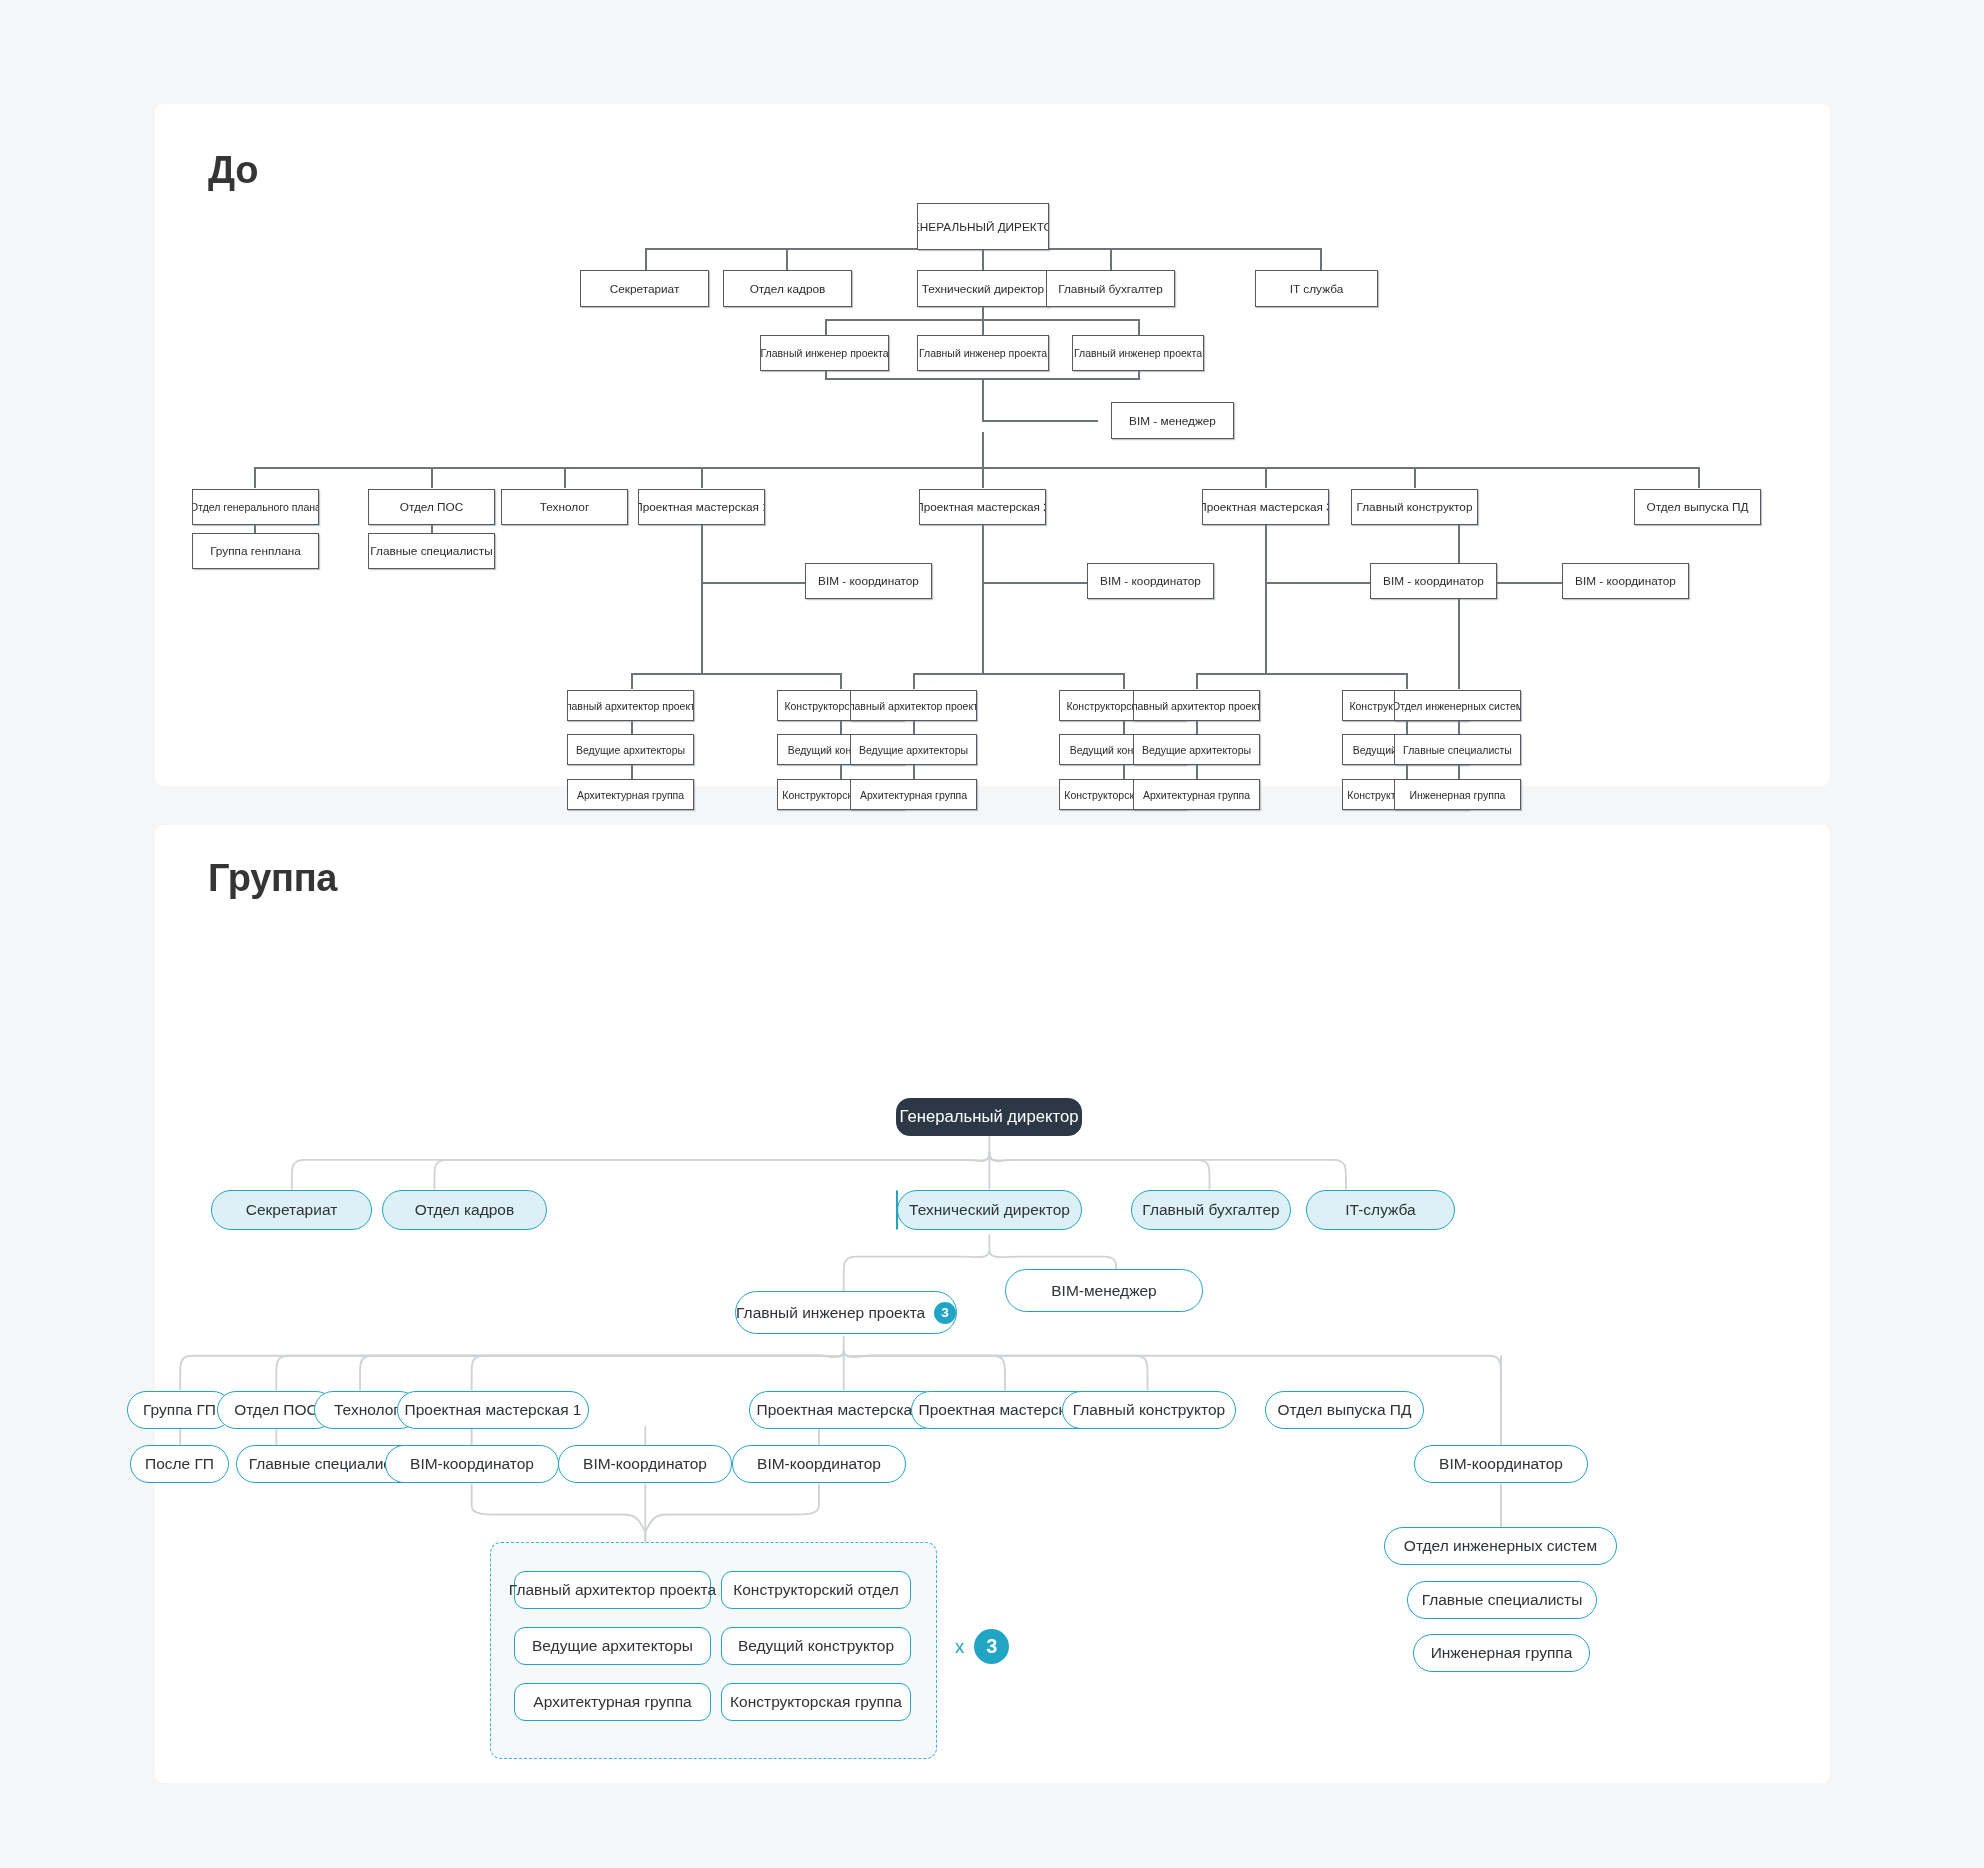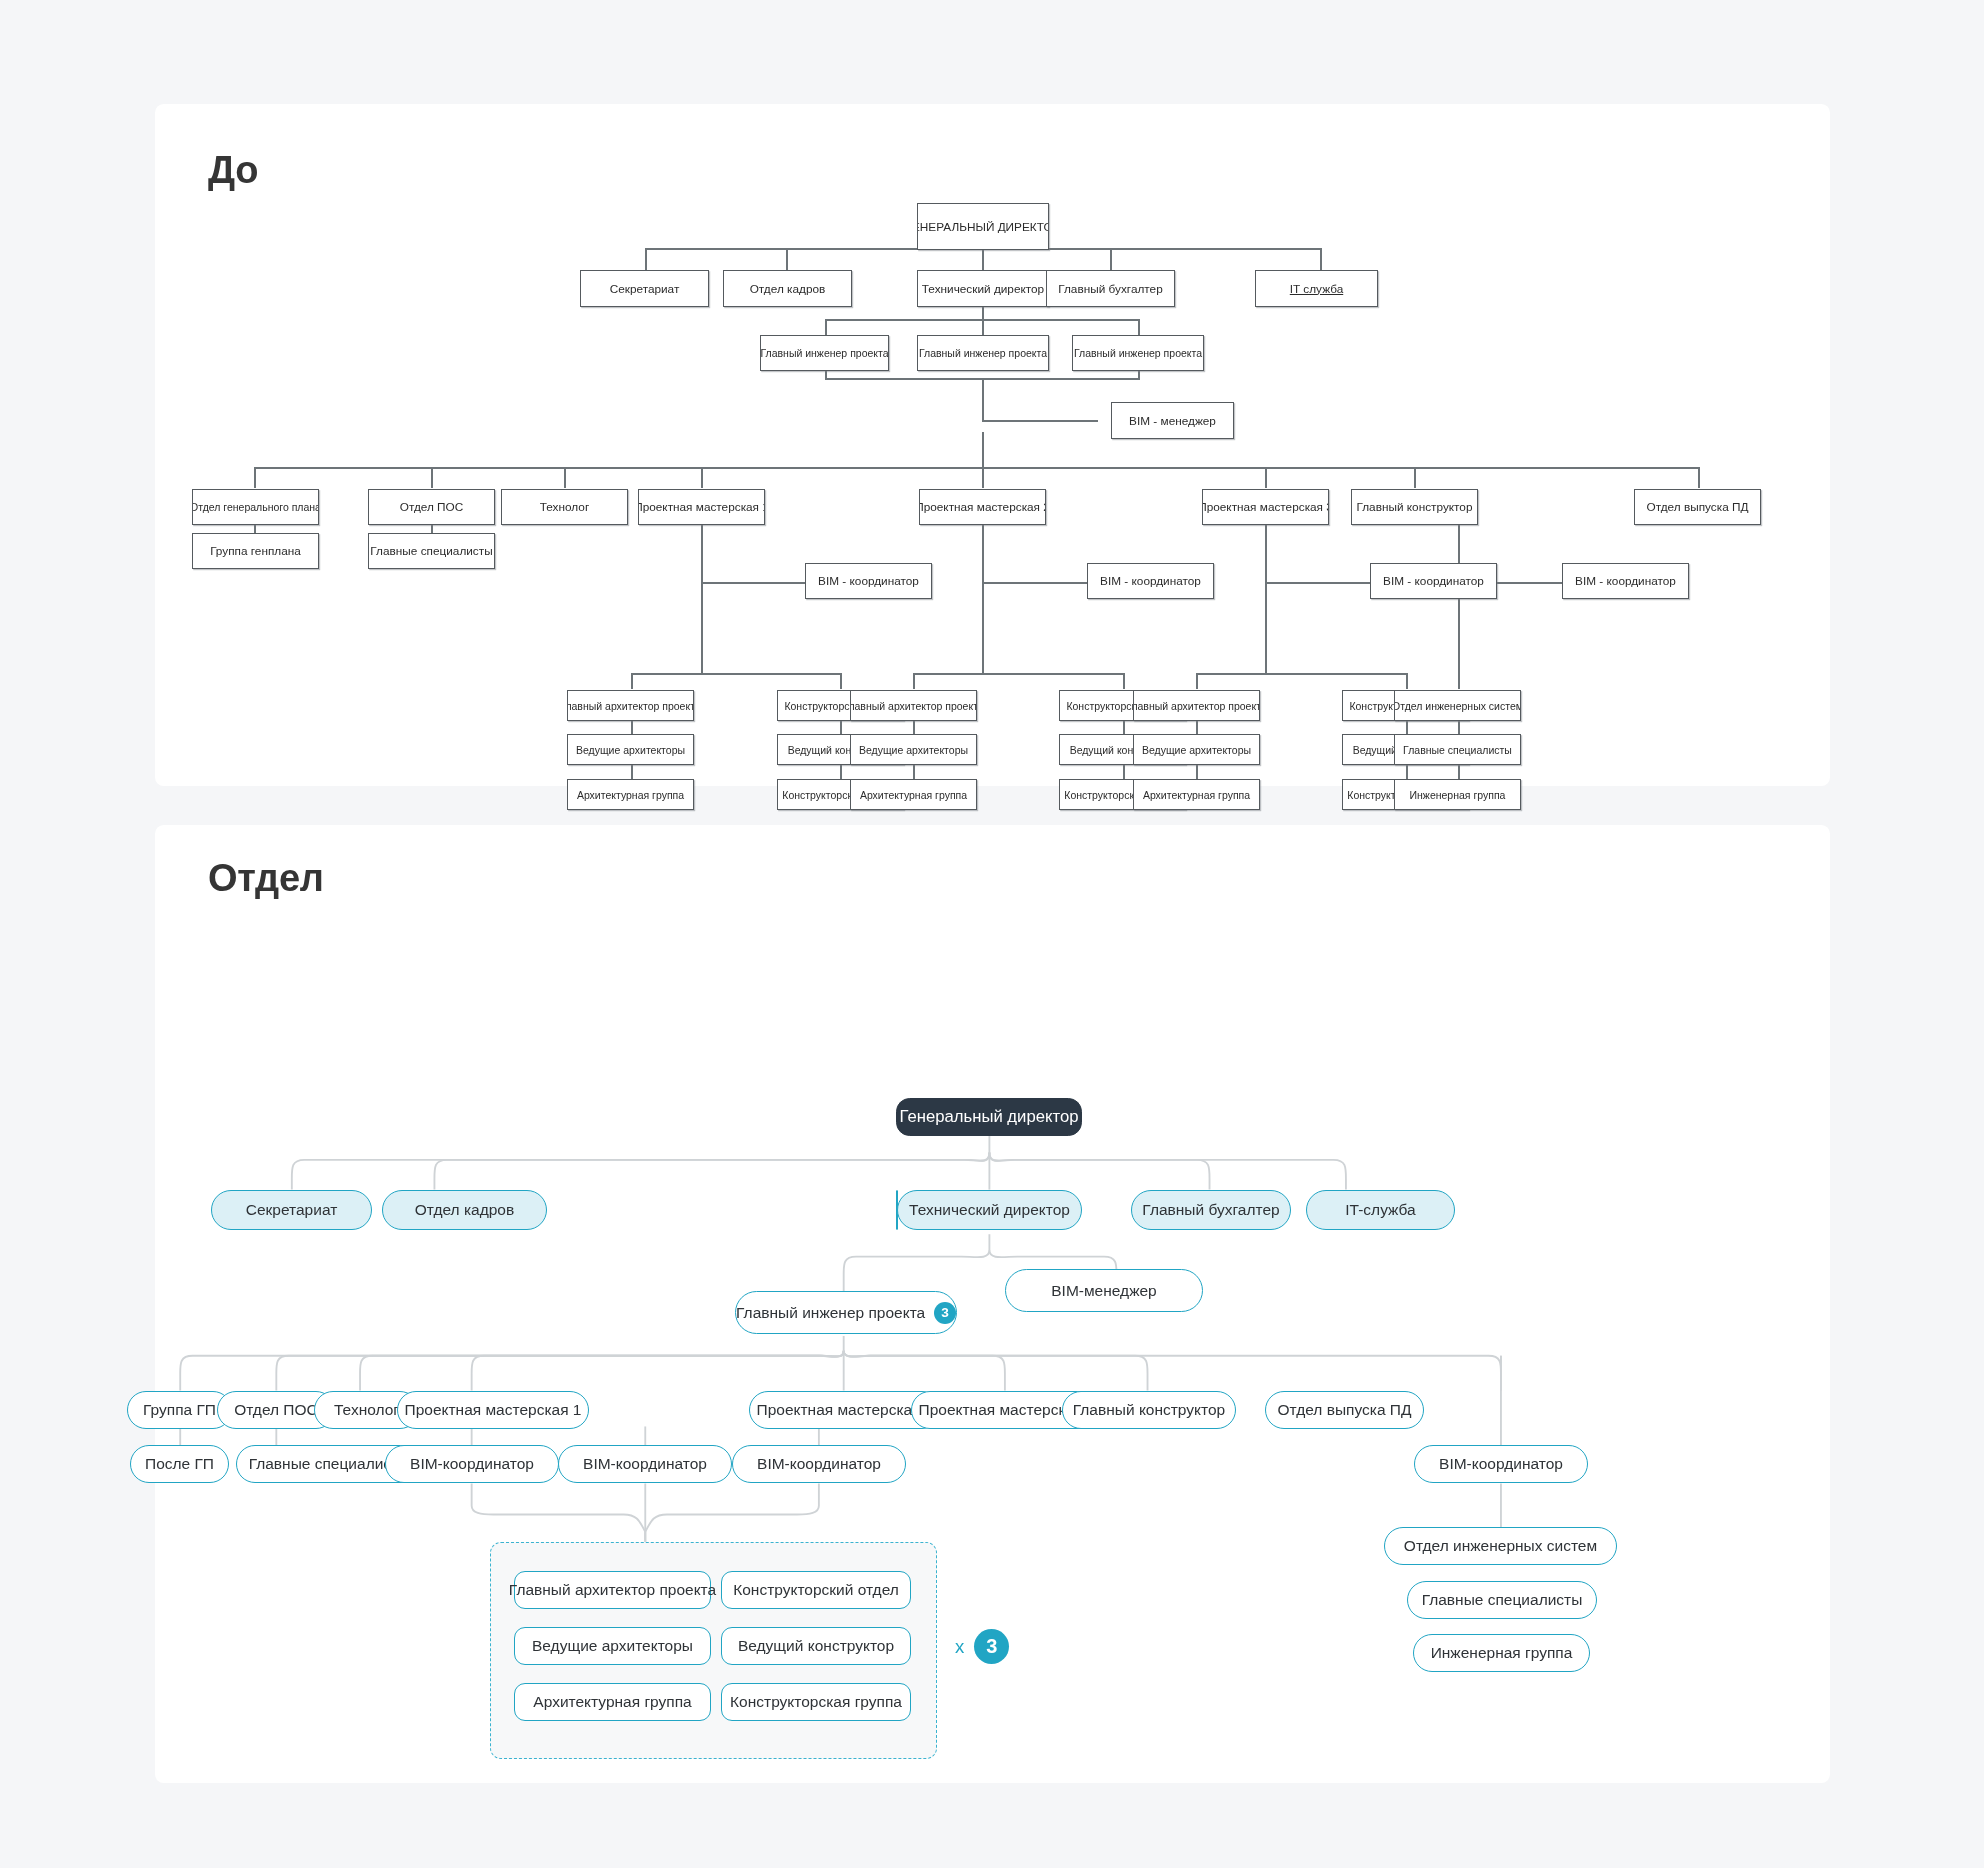--- a/index.html
+++ b/index.html
@@ -185,21 +185,21 @@
       </div>
       <div class="bbox" style="left:568px; top:166px; width:129px; height:37px; font-size:11.8px;">
         <span>Отдел кадров</span>
       </div>
       <div class="bbox" style="left:762px; top:166px; width:132px; height:37px; font-size:11.8px;">
         <span>Технический директор</span>
       </div>
       <div class="bbox" style="left:891px; top:166px; width:129px; height:37px; font-size:11.8px;">
         <span>Главный бухгалтер</span>
       </div>
-      <div class="bbox" style="left:1100px; top:166px; width:123px; height:37px; font-size:11.8px;text-decoration:underline;">
+      <div class="bbox" style="left:1100px; top:166px; width:123px; height:37px; font-size:11.8px;">
         <span>IT служба</span>
       </div>
 
       <div class="bbox" style="left:605px; top:231px; width:129px; height:36px; font-size:10.5px;">
         <span>Главный инженер проекта</span>
       </div>
       <div class="bbox" style="left:762px; top:231px; width:132px; height:36px; font-size:10.5px;">
         <span>Главный инженер проекта</span>
       </div>
       <div class="bbox" style="left:917px; top:231px; width:132px; height:36px; font-size:10.5px;">
@@ -317,21 +317,21 @@
       <div class="bbox" style="left:1239px; top:630px; width:127px; height:31px; font-size:10.5px;">
         <span>Главные специалисты</span>
       </div>
       <div class="bbox" style="left:1239px; top:675px; width:127px; height:31px; font-size:10.5px;">
         <span>Инженерная группа</span>
       </div>
     </div>
   </div>
 
   <div class="card" id="card-after">
-    <div class="section-title" style="left:53px; top:34px;">Отдел</div>
+    <div class="section-title" style="left:53px; top:34px;">Группа</div>
 
     <div class="after-canvas">
 
       <svg class="edges" viewBox="0 0 2700 1545">
 
         <path d="M1345 500 L1345 528"></path>
 
         <path d="M1345 528 C1345 548 1325 540 1305 540 L240 540 C220 540 220 552 220 570 L220 588"></path>
         <path d="M1345 528 C1345 548 1330 540 1315 540 L470 540 C450 540 450 552 450 570 L450 588"></path>
         <path d="M1345 528 L1345 588"></path>

